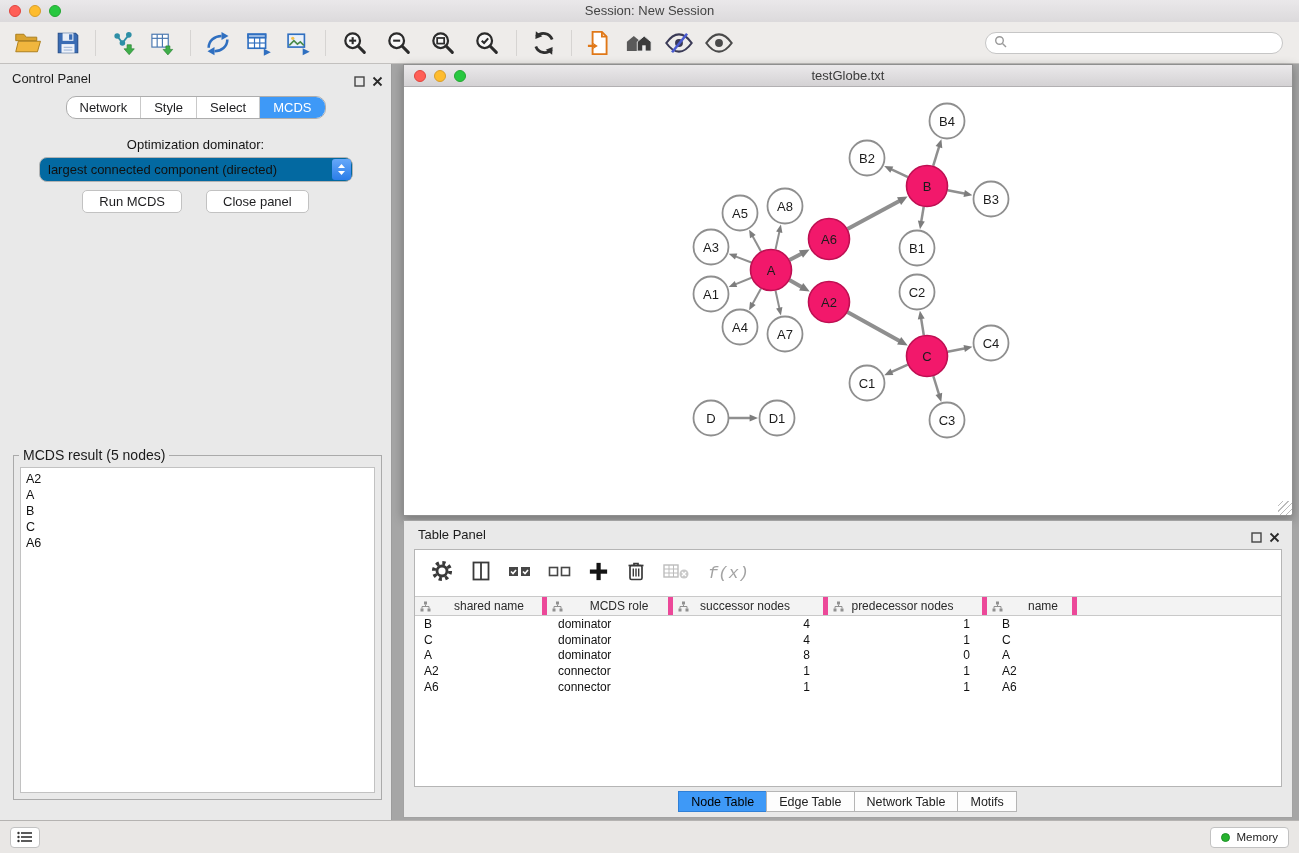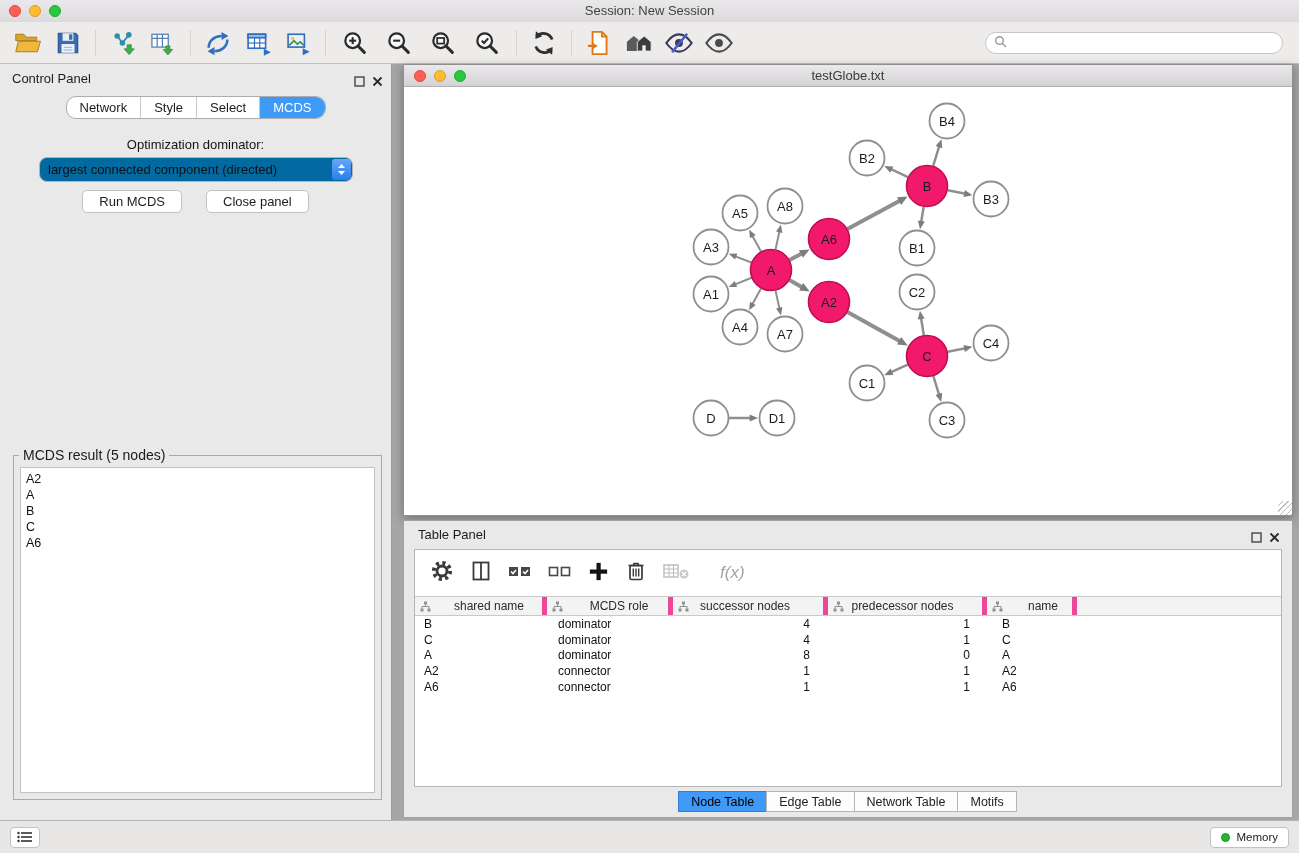--- a/index.html
+++ b/index.html
@@ -65,21 +65,21 @@
 
   
   .table-panel{position:absolute;left:403px;top:520px;width:890px;height:298px;background:#e9e9e9;
     border:1px solid #a2a2a2}
   .tp-title{position:absolute;top:6px;left:14px;font-size:13px;color:#1c1c1c}
   .tp-float{position:absolute;top:8px;right:30px}
   .tp-close{position:absolute;top:8px;right:12px}
   .tp-body{position:absolute;left:10px;top:28px;width:868px;height:238px;background:#fff;
     border:1px solid #b5b5b5;overflow:hidden}
   .tp-toolbar{height:46px;display:flex;align-items:center;padding-left:14px;gap:14px}
-  .fx{font-family:Liberation Sans, sans-serif;font-style:italic;font-size:17px;color:#a3a3a3;margin-left:14px}
+  .fx{font-family:Liberation Mono, monospace;font-style:italic;font-size:17px;color:#a3a3a3;margin-left:2px}
   .t-head{display:flex;height:20px;background:#f3f3f3;border-top:1px solid #c9c9c9;border-bottom:1px solid #c9c9c9}
   .th{position:relative;display:flex;align-items:center;justify-content:center;
     font-size:12px;color:#2a2a2a;border-right:5px solid #ec4899}
   .th svg{position:absolute;left:5px;top:4px}
   .th-label{width:100%;text-align:center;padding-left:12px}
   .tr{display:flex;height:15.7px;align-items:center}
   .td{font-size:12px;color:#111;white-space:nowrap;overflow:hidden}
   .c0{width:132px;padding-left:9px}
   .c1{width:126px;padding-left:11px}
   .c2{width:155px;text-align:right;padding-right:18px}

